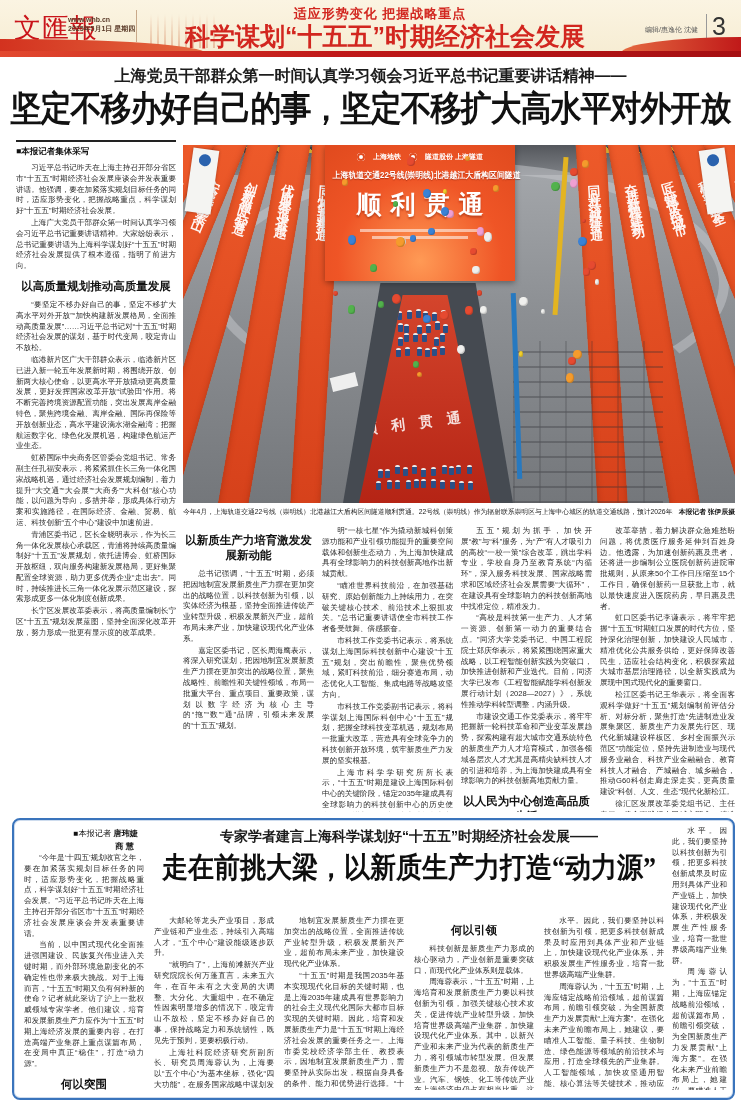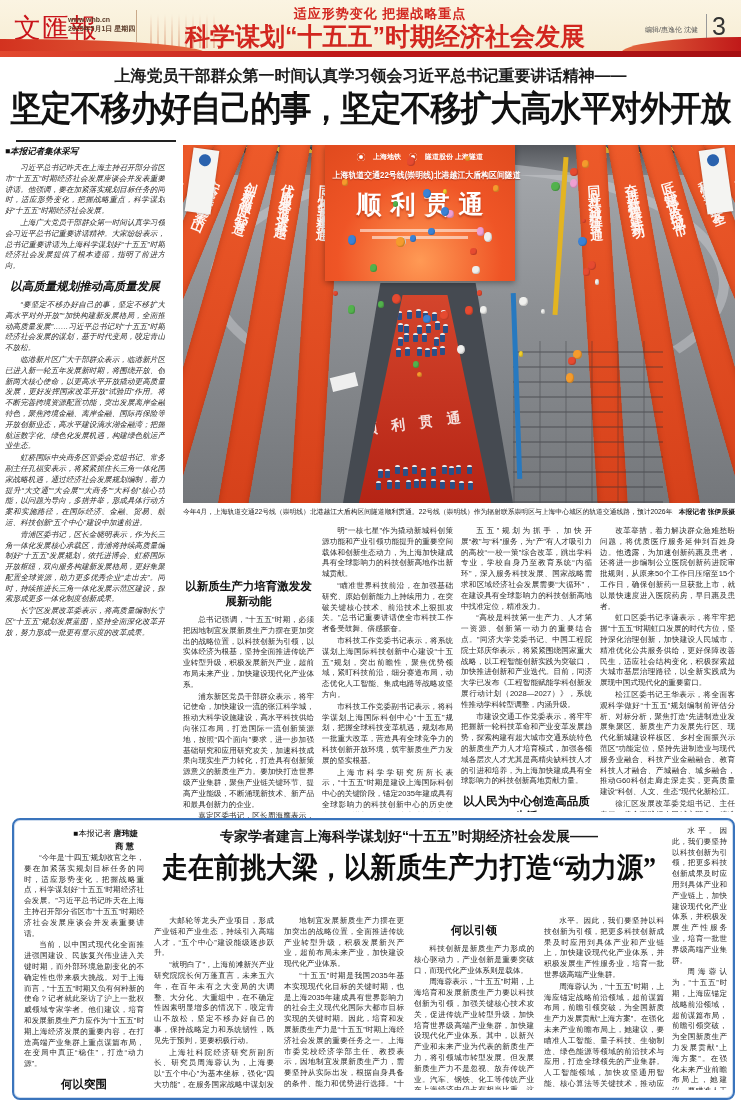--- a/index.html
+++ b/index.html
@@ -112,21 +112,21 @@
     <span class="pagenum">3</span>
     <div class="ribbon-l"></div>
     <div class="ribbon-r"></div>
     <div class="ribbon"></div>
   </header>
 
   <div class="kicker">上海党员干部群众第一时间认真学习领会习近平总书记重要讲话精神——</div>
   <h1 class="headline">坚定不移办好自己的事，坚定不移扩大高水平对外开放</h1>
 
   <div class="toprule"></div>
-  <div class="ncol" style="left:5px;top:143px;width:160px;height:669px;font-style:italic;">
+  <div class="ncol" style="left:16px;top:143px;width:160px;height:669px;">
     <div class="byline">■本报记者集体采写</div>
     <div>
         <p class="para">习近平总书记昨天在上海主持召开部分省区市“十五五”时期经济社会发展座谈会并发表重要讲话。他强调，要在加紧落实规划目标任务的同时，适应形势变化，把握战略重点，科学谋划好“十五五”时期经济社会发展。</p>
         <p class="para">上海广大党员干部群众第一时间认真学习领会习近平总书记重要讲话精神。大家纷纷表示，总书记重要讲话为上海科学谋划好“十五五”时期经济社会发展提供了根本遵循，指明了前进方向。</p>
         <div class="flow-sub">以高质量规划推动高质量发展</div>
         <p class="para">“要坚定不移办好自己的事，坚定不移扩大高水平对外开放”“加快构建新发展格局，全面推动高质量发展”……习近平总书记对“十五五”时期经济社会发展的谋划，基于时代变局，咬定青山不放松。</p>
         <p class="para">临港新片区广大干部群众表示，临港新片区已进入新一轮五年发展新时期，将围绕开放、创新两大核心使命，以更高水平开放撬动更高质量发展，更好发挥国家改革开放“试验田”作用。将不断完善跨境资源配置功能，突出发展离岸金融特色，聚焦跨境金融、离岸金融、国际再保险等开放创新业态，高水平建设滴水湖金融湾；把握航运数字化、绿色化发展机遇，构建绿色航运产业生态。</p>
         <p class="para">虹桥国际中央商务区管委会党组书记、常务副主任孔福安表示，将紧紧抓住长三角一体化国家战略机遇，通过经济社会发展规划编制，着力提升“大交通”“大会展”“大商务”“大科创”核心功能，以问题为导向，多措并举，形成具体行动方案和实施路径，在国际经济、金融、贸易、航运、科技创新“五个中心”建设中加速前进。</p>
         <p class="para">青浦区委书记，区长金晓明表示，作为长三角一体化发展核心承载区，青浦将持续高质量编制好“十五五”发展规划，依托进博会、虹桥国际开放枢纽，双向服务构建新发展格局，更好集聚配置全球资源，助力更多优秀企业“走出去”。同时，持续推进长三角一体化发展示范区建设，探索形成更多一体化制度创新成果。</p>
         <p class="para">长宁区发展改革委表示，将高质量编制长宁区“十五五”规划发展蓝图，坚持全面深化改革开放，努力形成一批更有显示度的改革成果。</p>
@@ -302,24 +302,23 @@
         <div class="balloon" style="width: 7.85701px; height: 8.64271px; left: 405.357px; top: 116.056px; background: rgb(230, 74, 48);"></div>
         <div class="balloon" style="width: 6.23334px; height: 6.85668px; left: 194.847px; top: 155.775px; background: rgb(82, 178, 76);"></div>
       </div>
   </figure>
 
   <div class="caption-row">
     <span class="caption">今年4月，上海轨道交通22号线（崇明线）北港越江大盾构区间隧道顺利贯通。22号线（崇明线）作为辐射联系崇明区与上海中心城区的轨道交通线路，预计2026年基本建成。</span>
     <span class="credit">本报记者 张伊辰摄</span>
   </div>
 
-  <div class="ncol" style="left:183px;top:526px;width:131px;height:286px;margin-top:46px;">
+  <div class="ncol" style="left:183px;top:526px;width:131px;height:286px;">
       <div class="flow-sub">以新质生产力培育激发发展新动能</div>
       <p class="para">总书记强调，“十五五”时期，必须把因地制宜发展新质生产力摆在更加突出的战略位置，以科技创新为引领，以实体经济为根基，坚持全面推进传统产业转型升级，积极发展新兴产业，超前布局未来产业，加快建设现代化产业体系。</p>
-      <p class="para">浦东新区党员干部群众表示，将牢记使命，加快建设一流的张江科学城，推动大科学设施建设，高水平科技供给向张江布局，打造国际一流创新策源地，按照“四个面向”要求，进一步加强基础研究和应用研究攻关，加速科技成果向现实生产力转化，打造具有创新策源意义的新质生产力。要加快打造世界级产业集群，聚焦产业链关键环节、提高产业能级，不断涌现新技术、新产品和最具创新力的企业。</p>
       <p class="para">嘉定区委书记，区长周海鹰表示，将深入研究谋划，把因地制宜发展新质生产力摆在更加突出的战略位置，聚焦战略性、前瞻性和关键性领域，布局一批重大平台、重点项目、重要政策，谋划以数字经济为核心主导的“拖”“数”“通”品牌，引领未来发展的“十五五”规划。</p>
     </div>
   <div class="ncol" style="left:322px;top:526px;width:131px;height:286px;">
       <p class="para">明“一核七星”作为撬动新城科创策源功能和产业引领功能提升的重要空间载体和创新生态动力，为上海加快建成具有全球影响力的科技创新高地作出新城贡献。</p>
       <p class="para">“瞄准世界科技前沿，在加强基础研究、原始创新能力上持续用力，在突破关键核心技术、前沿技术上狠抓攻关。”总书记重要讲话使全市科技工作者备受鼓舞、倍感振奋。</p>
       <p class="para">市科技工作党委书记表示，将系统谋划上海国际科技创新中心建设“十五五”规划，突出前瞻性，聚焦优势领域，紧盯科技前沿，细分赛道布局，动态优化人工智能、集成电路等战略攻坚方向。</p>
       <p class="para">市科技工作党委副书记表示，将科学谋划上海国际科创中心“十五五”规划，把握全球科技变革机遇，规划布局一批重大改革，营造具有全球竞争力的科技创新开放环境，筑牢新质生产力发展的坚实根基。</p>
       <p class="para">上海市科学学研究所所长表示，“十五五”时期是建设上海国际科创中心的关键阶段，锚定2035年建成具有全球影响力的科技创新中心的历史使命，整体谋划国际科创中心建设规划与科技创新的内在机理深度耦合，推动科技创新与产业创新深度融合，培育新动能和高端产业引领功能。</p>
     </div>
   <div class="ncol" style="left:461px;top:526px;width:131px;height:286px;">

